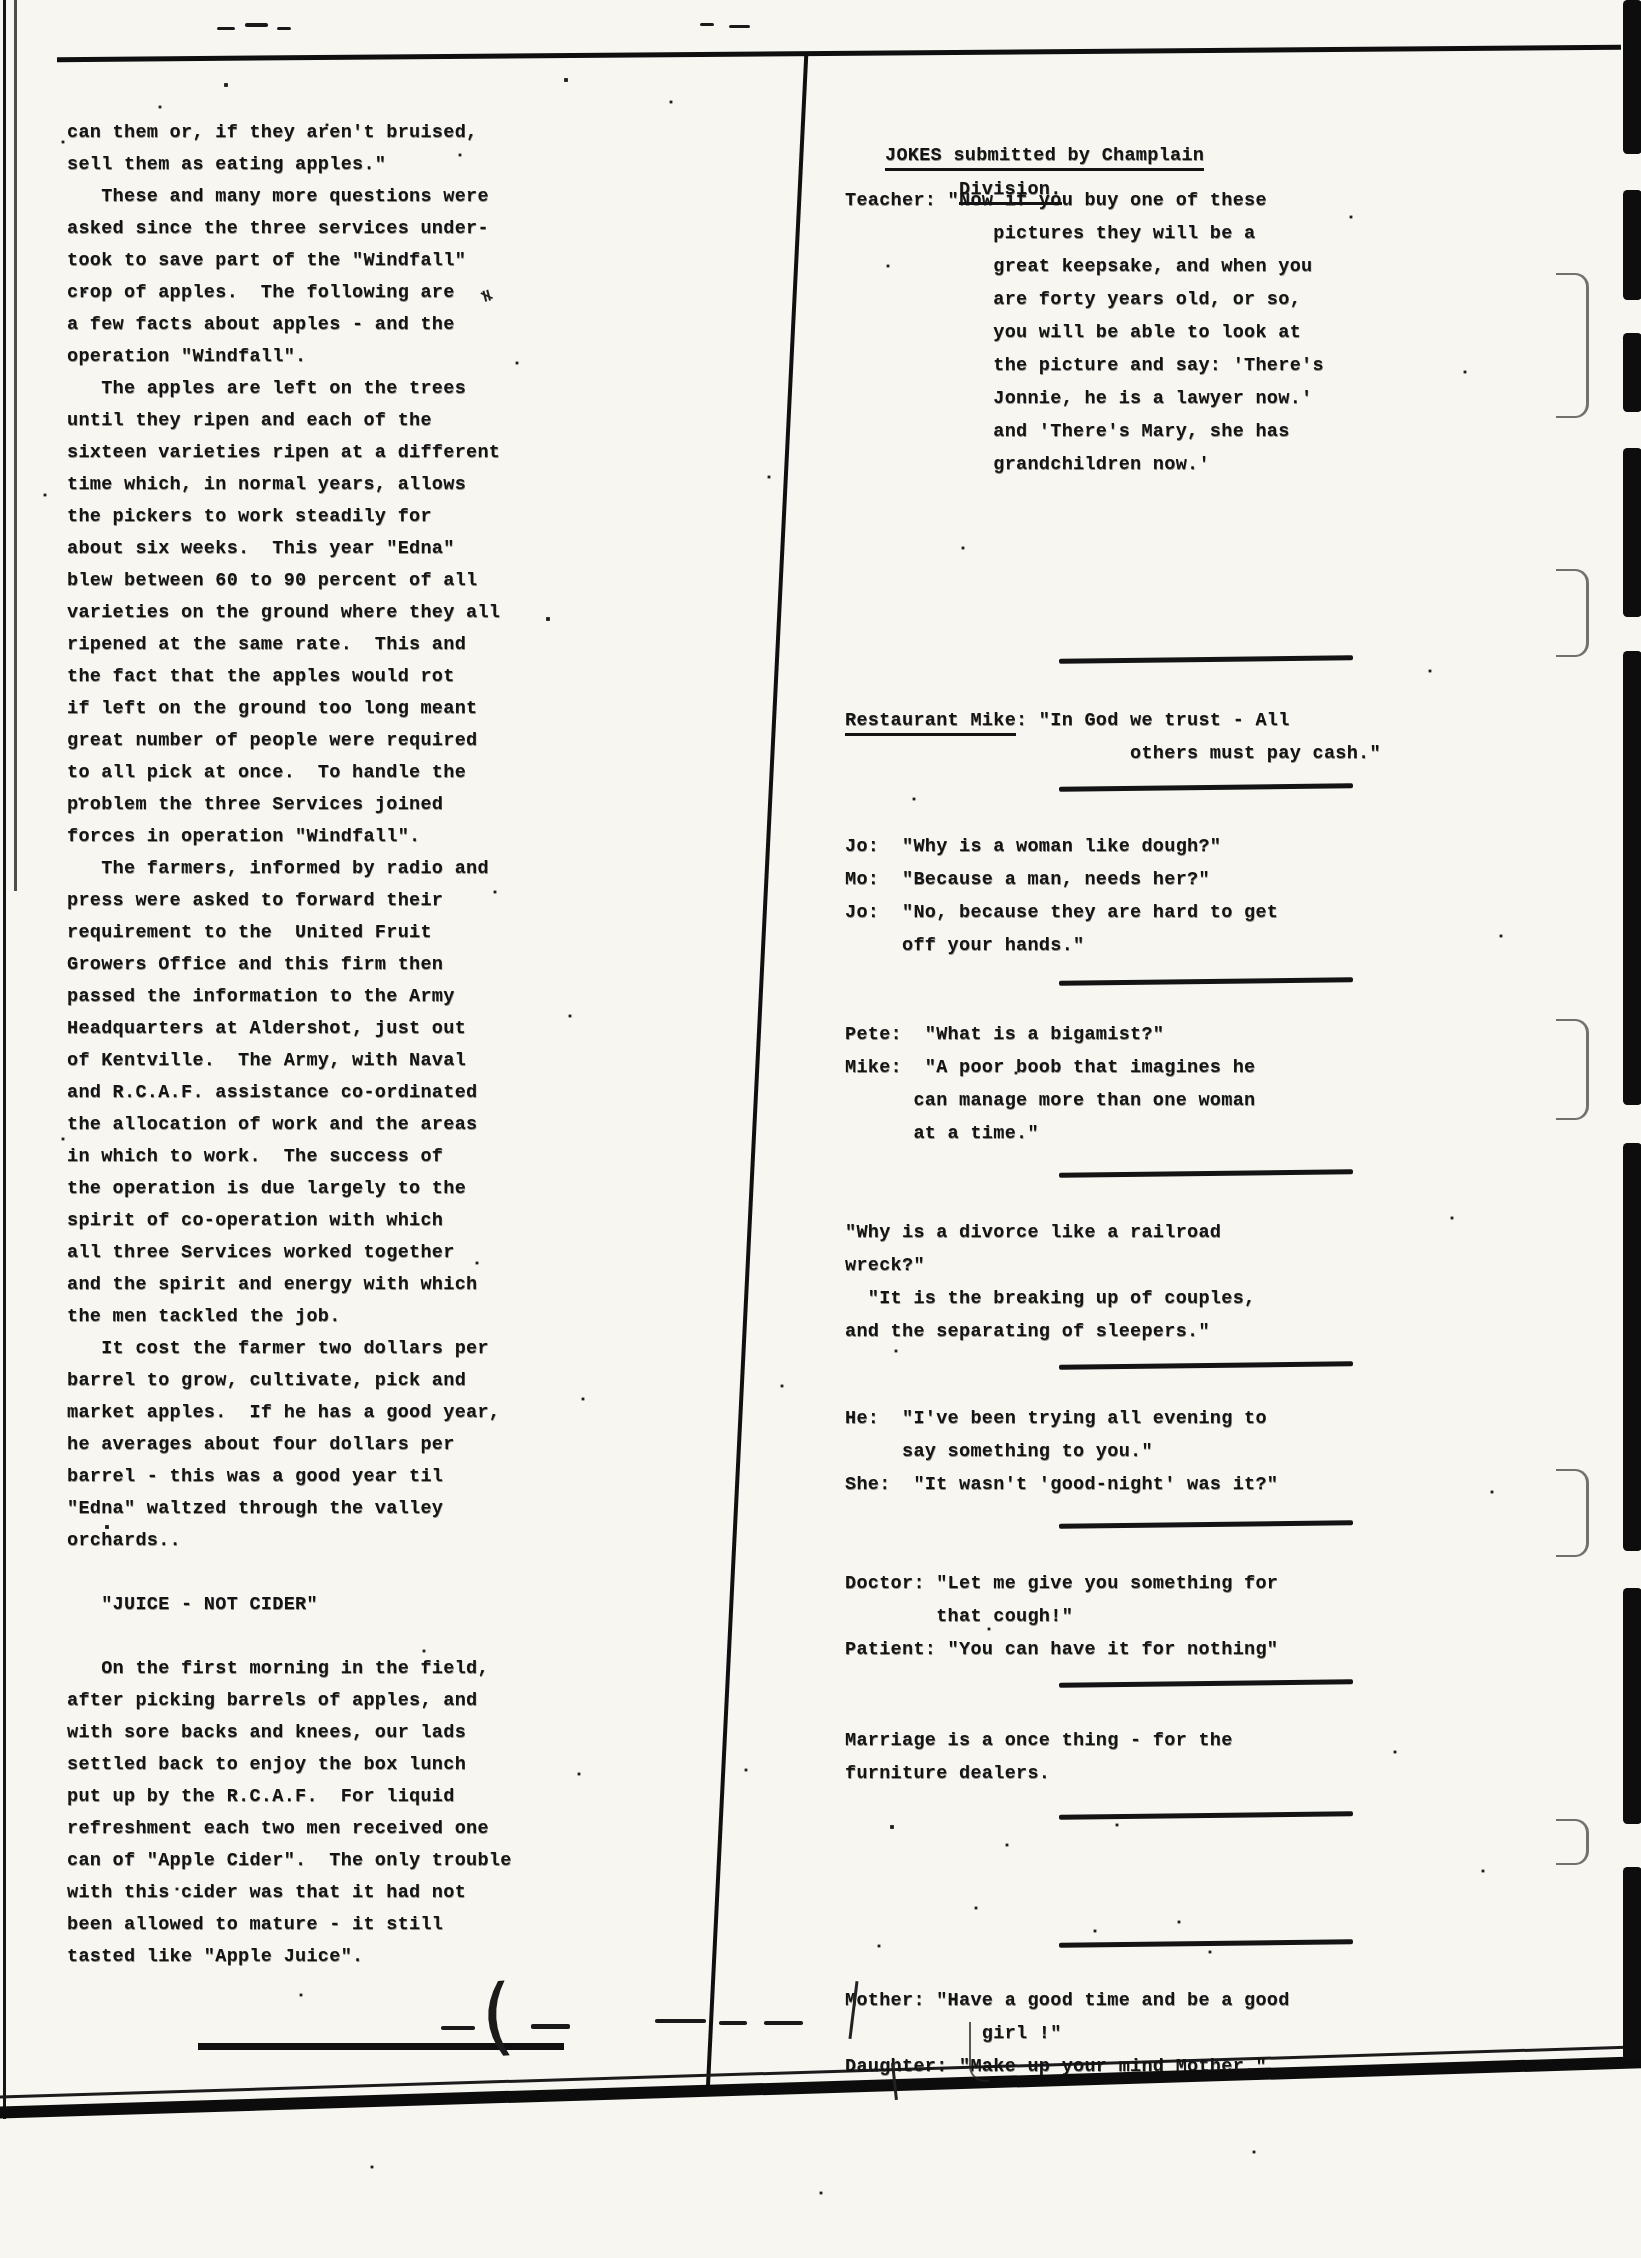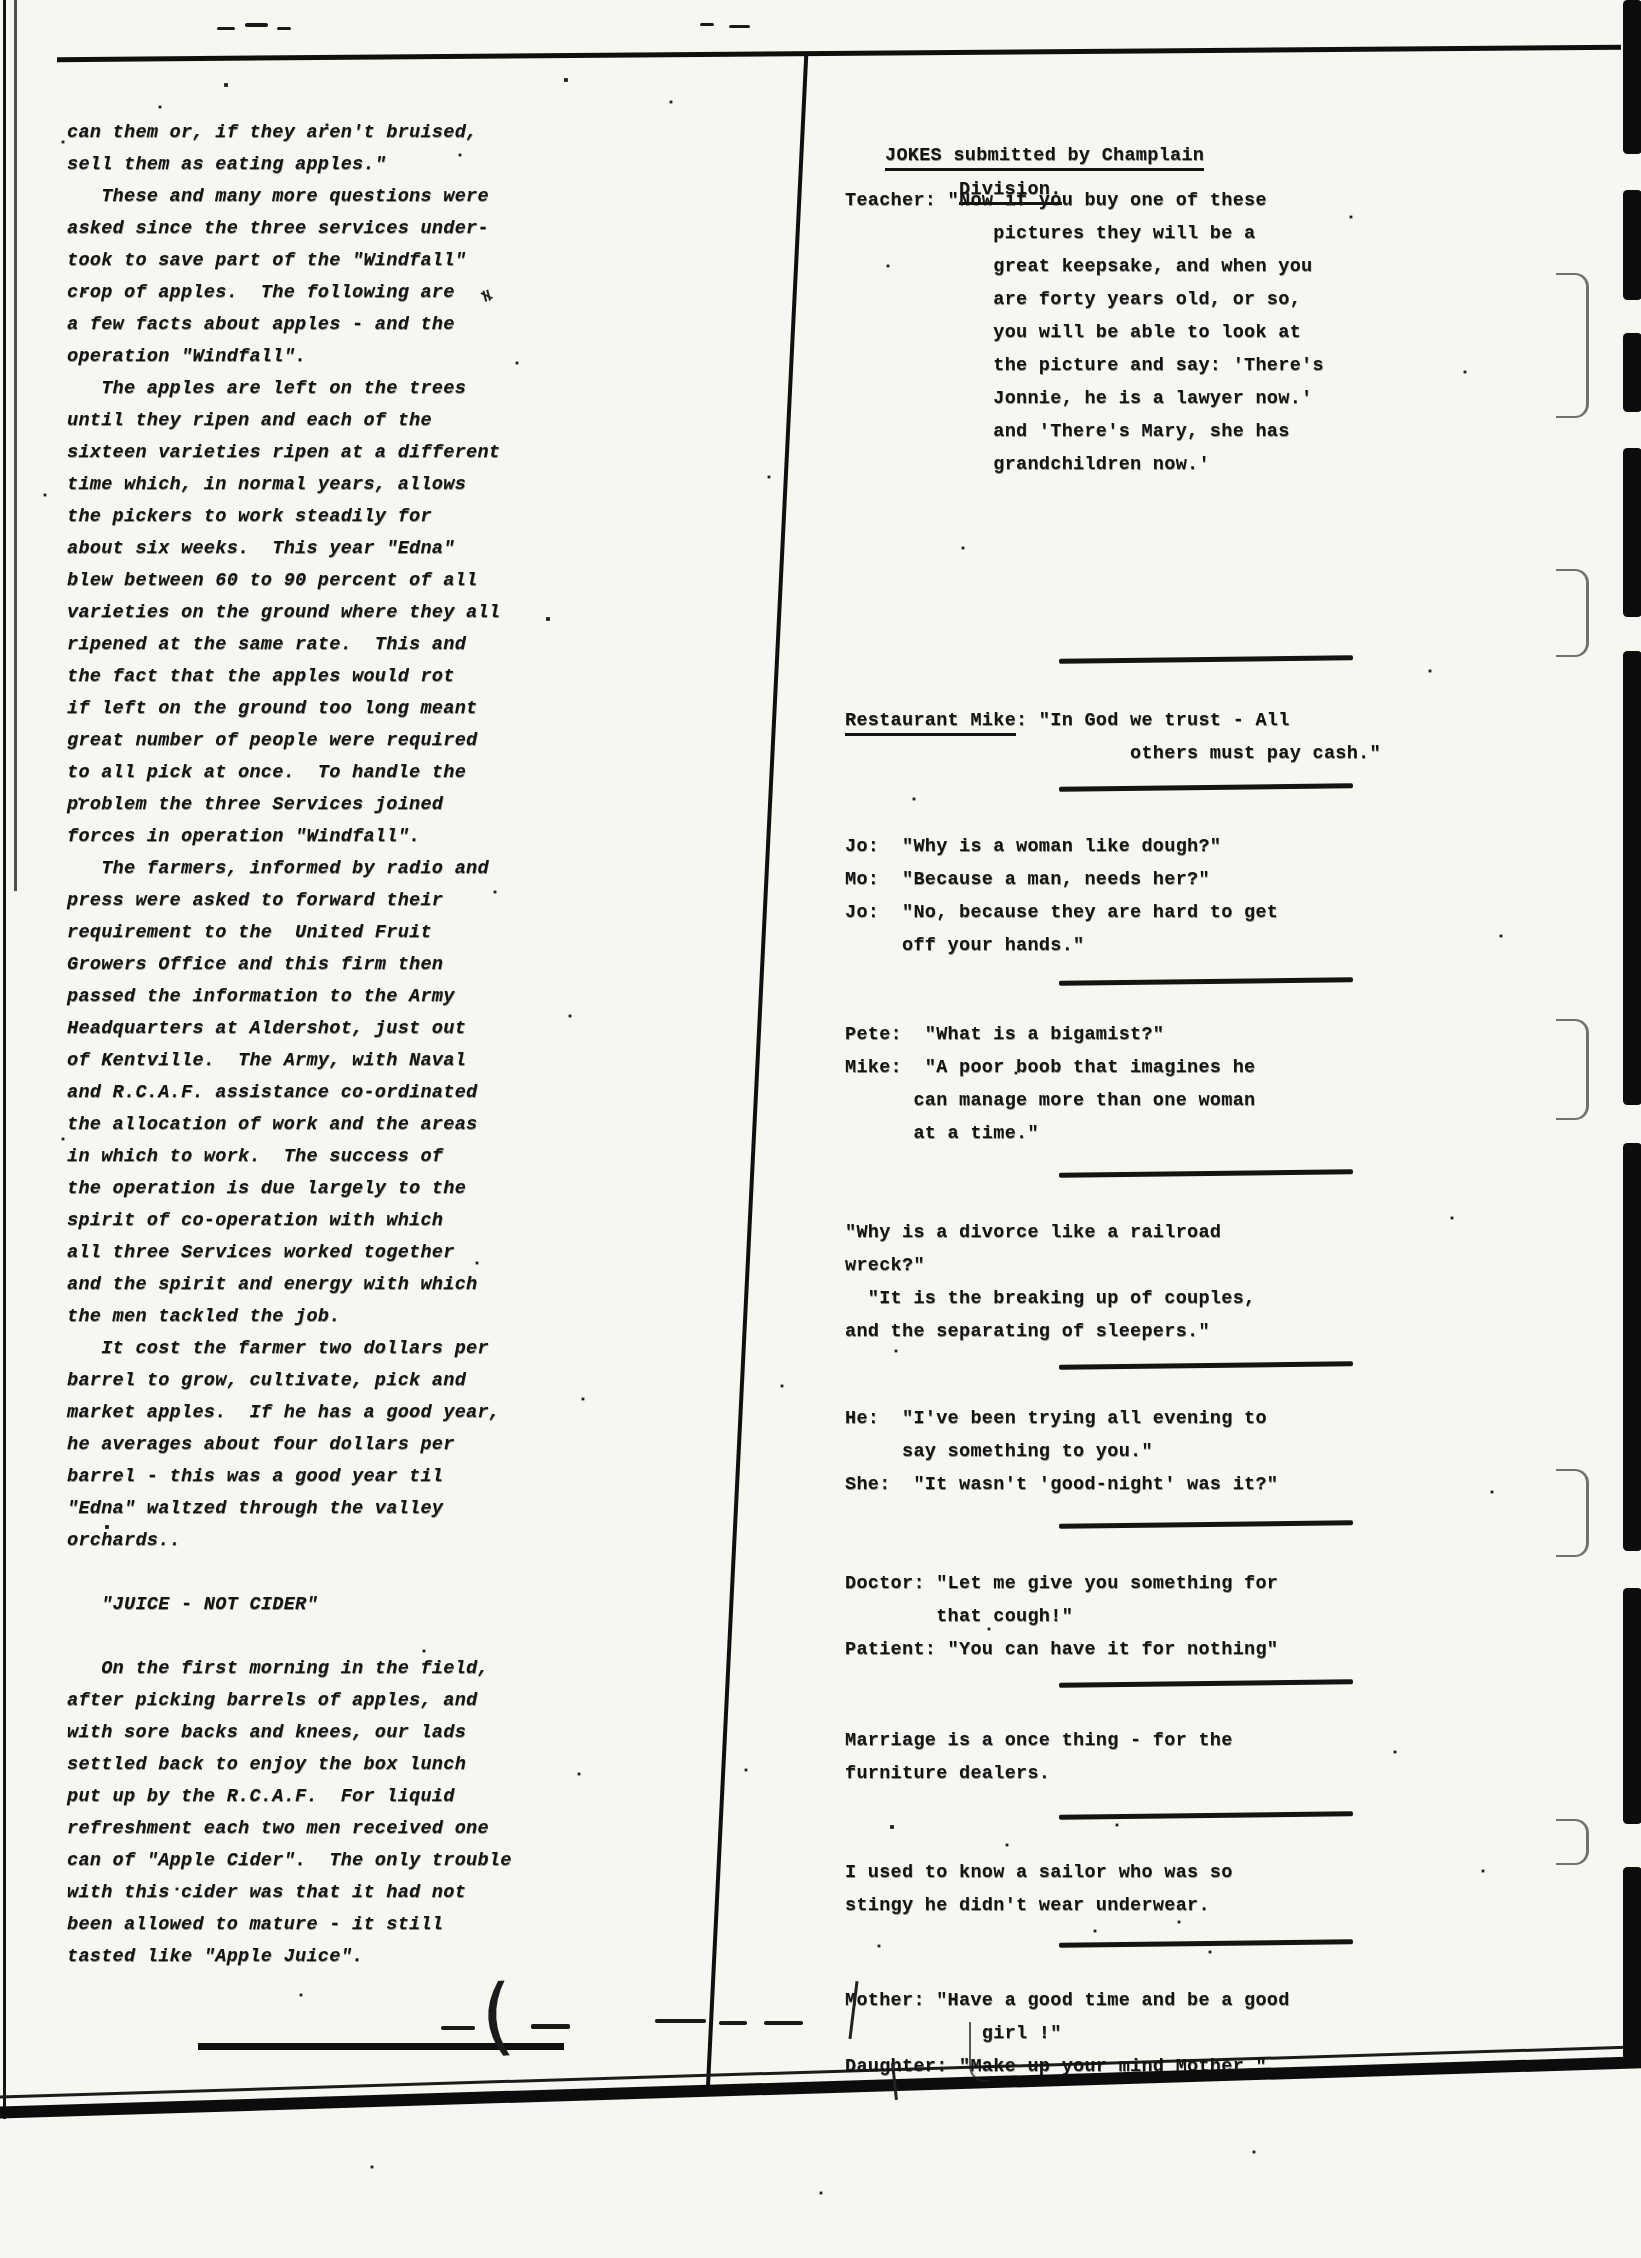--- a/index.html
+++ b/index.html
@@ -21,21 +21,21 @@
   .edge-a{position:absolute;left:2.6px;top:0;width:3.5px;height:2119px;background:#151515;}
   .edge-b{position:absolute;left:14px;top:0;width:2.6px;height:891px;background:rgba(20,20,20,.75);}
   .bottom-band{position:absolute;left:-17.6px;top:2107px;width:1703px;height:11.5px;background:#0c0c0c;transform:rotate(-1.75deg);transform-origin:left center;}
   .bottom-thin{position:absolute;left:-17.6px;top:2096px;width:1703px;height:2.6px;background:#1b1b1b;transform:rotate(-1.75deg);transform-origin:left center;}
   .lc-rule{position:absolute;left:198px;top:2043px;width:366px;height:7px;background:#101010;}
   .jrule{position:absolute;left:1059px;width:294px;height:5.3px;background:#141414;transform:rotate(-0.7deg);border-radius:1.8px;}
   
   .bind-seg{position:absolute;left:1623px;width:18.5px;background:#0d0d0d;border-radius:4.4px;}
   .curl{position:absolute;left:1556px;width:30px;border:0 solid #2b2b2b;border-right-width:3.5px;border-top-width:2.6px;border-bottom-width:2.6px;border-radius:0 14px 14px 0;opacity:.65;}
   
-  .left-col{left:67px;top:117px;font-style:italic;}
+  .left-col{left:67px;top:117px;}
   .right-col{position:absolute;left:845px;top:0;width:582px;height:2117px;}
   .right-col pre{left:0;line-height:33px;}
   .jt1{position:absolute;left:40px;top:95px;line-height:33px;}
   .jt2{position:absolute;left:114px;top:129px;line-height:33px;}
   .u{border-bottom:3.5px solid #141414;padding-bottom:1.8px;}
   
   .dash{position:absolute;background:#191919;border-radius:1.8px;}
   .mark-paren{position:absolute;left:481px;top:1974px;font-family:"DejaVu Sans",sans-serif;font-weight:400;font-size:84px;line-height:84px;color:#1b1b1b;transform:rotate(-4deg);}
   .mark-neq{position:absolute;left:479px;top:287px;font-family:"DejaVu Sans",sans-serif;font-weight:700;font-size:17.6px;line-height:17.6px;color:#222;transform:rotate(75deg);}
   .squiggle1{position:absolute;left:852px;top:1981px;width:2.6px;height:58px;background:#222;transform:rotate(7deg);}
@@ -162,22 +162,20 @@
   "It is the breaking up of couples,
 and the separating of sleepers."</pre>
     <pre class="blk" style="top:1402px">He:  "I've been trying all evening to
      say something to you."
 She:  "It wasn't 'good-night' was it?"</pre>
     <pre class="blk" style="top:1567px">Doctor: "Let me give you something for
         that cough!"
 Patient: "You can have it for nothing"</pre>
     <pre class="blk" style="top:1724px">Marriage is a once thing - for the
 furniture dealers.</pre>
-    <pre class="blk" style="top:1856px">I used to know a sailor who was so
-stingy he didn't wear underwear.</pre>
     <pre class="blk" style="top:1984px">Mother: "Have a good time and be a good
             girl !"
 Daughter: "Make up your mind Mother."</pre>
   </div>
 
   <div class="jrule" style="top:657px"></div>
   <div class="jrule" style="top:785px"></div>
   <div class="jrule" style="top:979px"></div>
   <div class="jrule" style="top:1171px"></div>
   <div class="jrule" style="top:1363px"></div>

